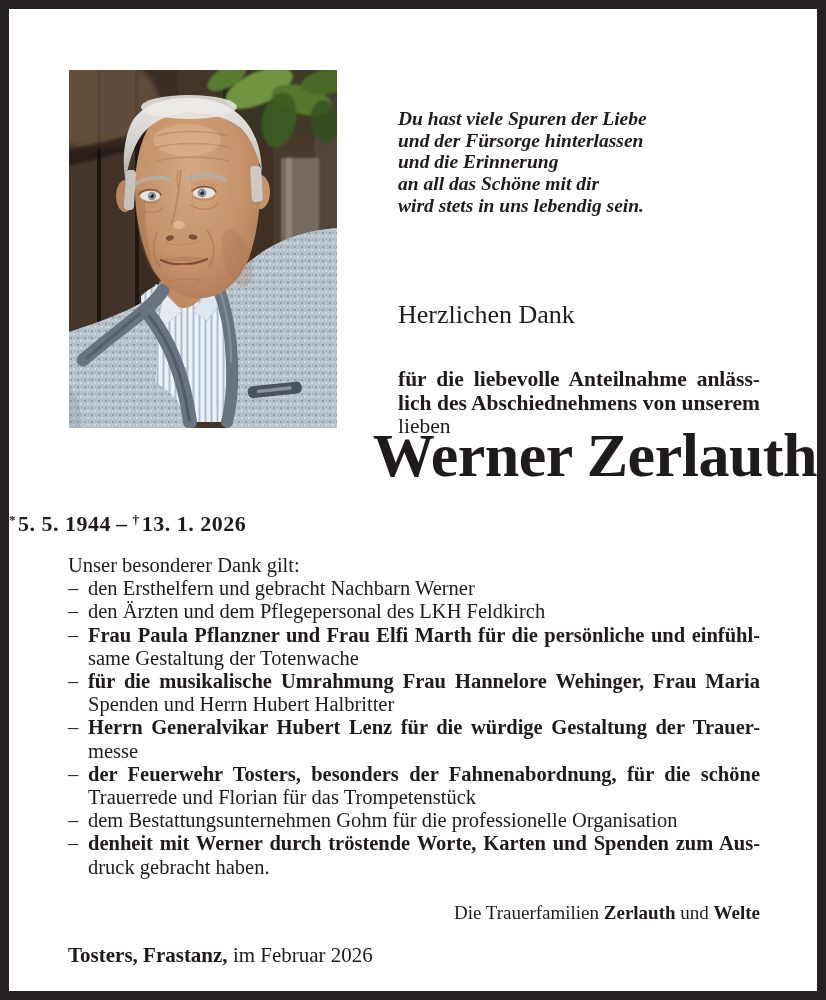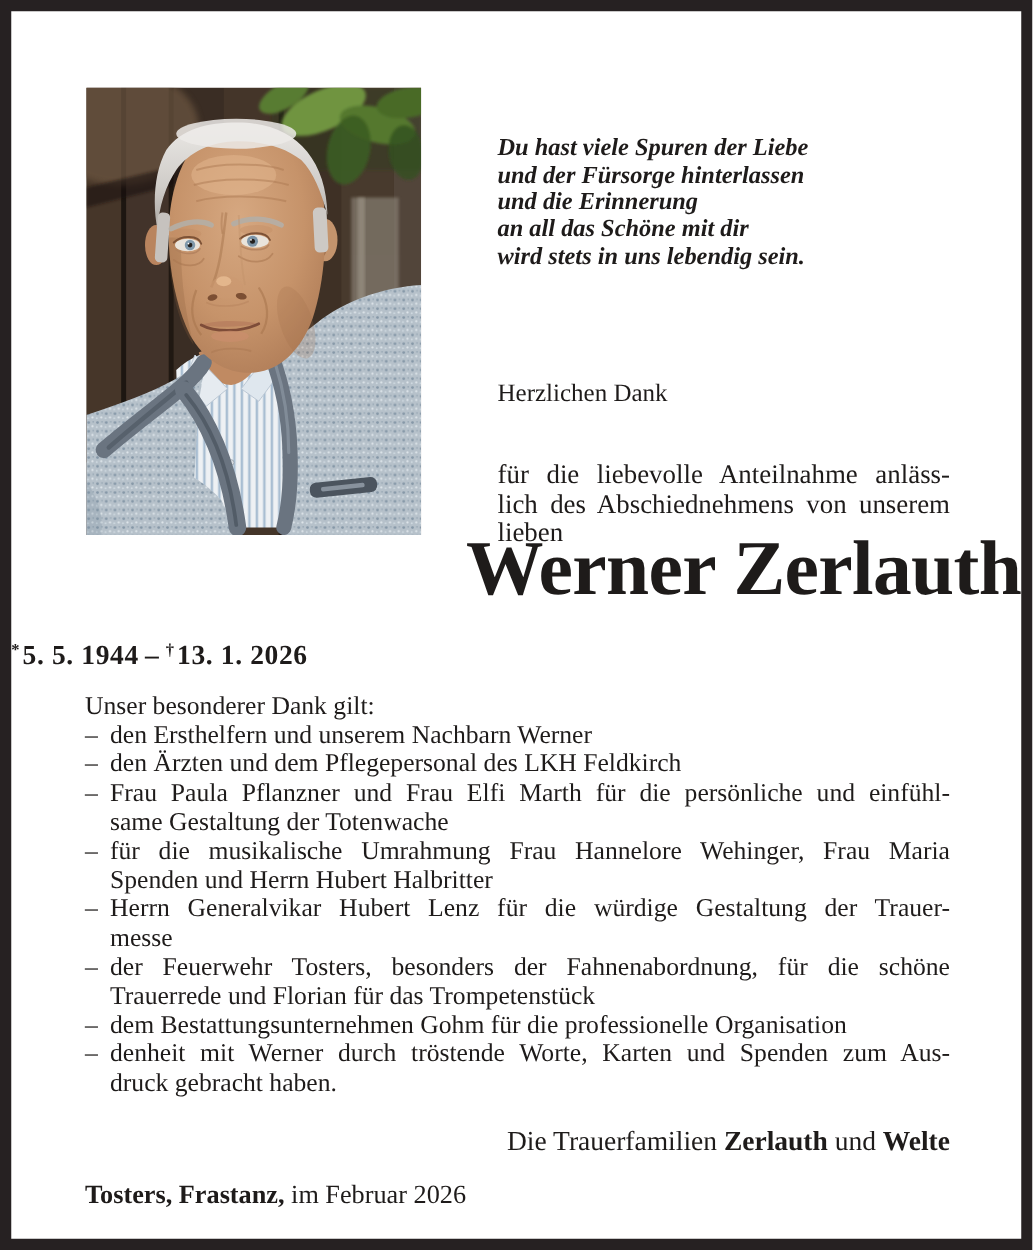--- a/index.html
+++ b/index.html
@@ -13,38 +13,38 @@
     color:#1e1b1a;
     overflow:hidden;
   }
   .abs{position:absolute;}
   .photo{left:60px;top:61px;width:268px;height:358px;overflow:hidden;}
   .photo svg{display:block;}
 
   .poem{left:389px;top:99px;width:372px;font-size:19.5px;line-height:21.7px;font-style:italic;font-weight:bold;}
   .poem-line{white-space:nowrap;}
 
-  .thanks{left:389px;top:291px;margin:0;font-size:20px;font-weight:normal;line-height:30px;}
+  .thanks{left:389px;top:291px;margin:0;font-size:26px;font-weight:normal;line-height:30px;}
 
   .intro{left:389px;top:359px;width:362px;font-size:21.5px;line-height:23.7px;}
-  .jline{text-align:justify;text-align-last:justify;}
+  .jline{text-align:justify;text-align-last:justify;font-weight:bold;}
 
   .name{left:0;right:0;top:412px;margin:0;text-align:right;font-size:62px;font-weight:bold;line-height:1.1;letter-spacing:-0.5px;}
 
   .dates{left:0;right:0;top:502px;font-size:22px;font-weight:bold;letter-spacing:0.5px;}
   .dates .sym{font-size:0.6em;vertical-align:0.5em;margin-right:2px;}
   .dates .sep{margin:0 5px;}
 
   .gratitude{left:59px;top:545px;width:692px;font-size:20.5px;line-height:23.2px;}
   .g-heading{margin:0;}
   .g-item{display:flex;}
   .g-dash{width:20px;flex:0 0 20px;}
   .g-lines{flex:1 1 auto;min-width:0;}
 
-  .family{left:59px;top:892px;width:692px;text-align:right;font-size:22px;line-height:24px;}
+  .family{left:59px;top:892px;width:692px;text-align:right;font-size:19px;line-height:24px;}
   .family b{font-weight:bold;}
   .place{left:59px;top:934px;font-size:21px;line-height:24px;}
   .place b{font-weight:bold;}
 </style>
 </head>
 <body>
 
 <div class="page">
 
   <div class="abs photo">
@@ -215,21 +215,21 @@
   <div class="abs dates">
     <span class="sym">*</span><span>5. 5. 1944</span><span class="sep">–</span><span class="sym">†</span><span>13. 1. 2026</span>
   </div>
 
   <div class="abs gratitude">
     <p class="g-heading">Unser besonderer Dank gilt:</p>
     <div>
         <div class="g-item">
           <span class="g-dash">–</span>
           <div class="g-lines">
-            <div>den Ersthelfern und unserem Nachbarn Werner</div>
+            <div>den Ersthelfern und gebracht Nachbarn Werner</div>
           </div>
         </div>
         <div class="g-item">
           <span class="g-dash">–</span>
           <div class="g-lines">
             <div>den Ärzten und dem Pflegepersonal des LKH Feldkirch</div>
           </div>
         </div>
         <div class="g-item">
           <span class="g-dash">–</span>

